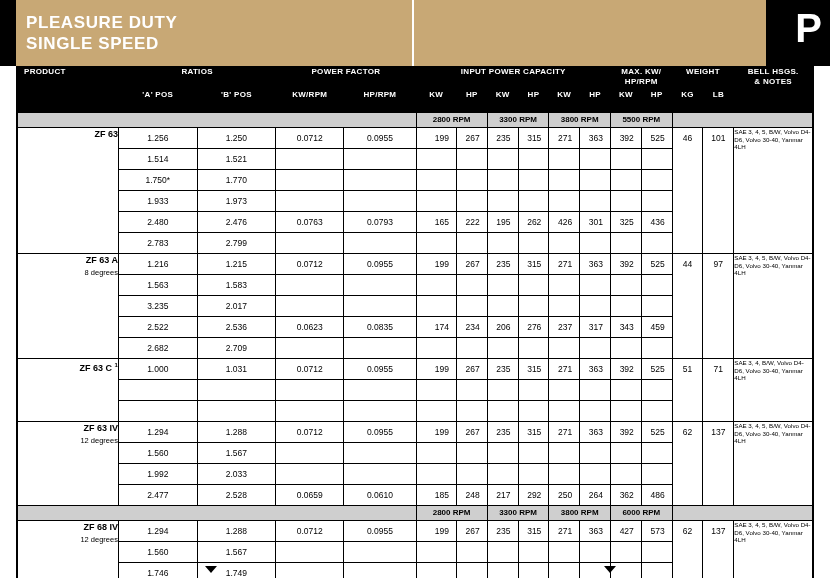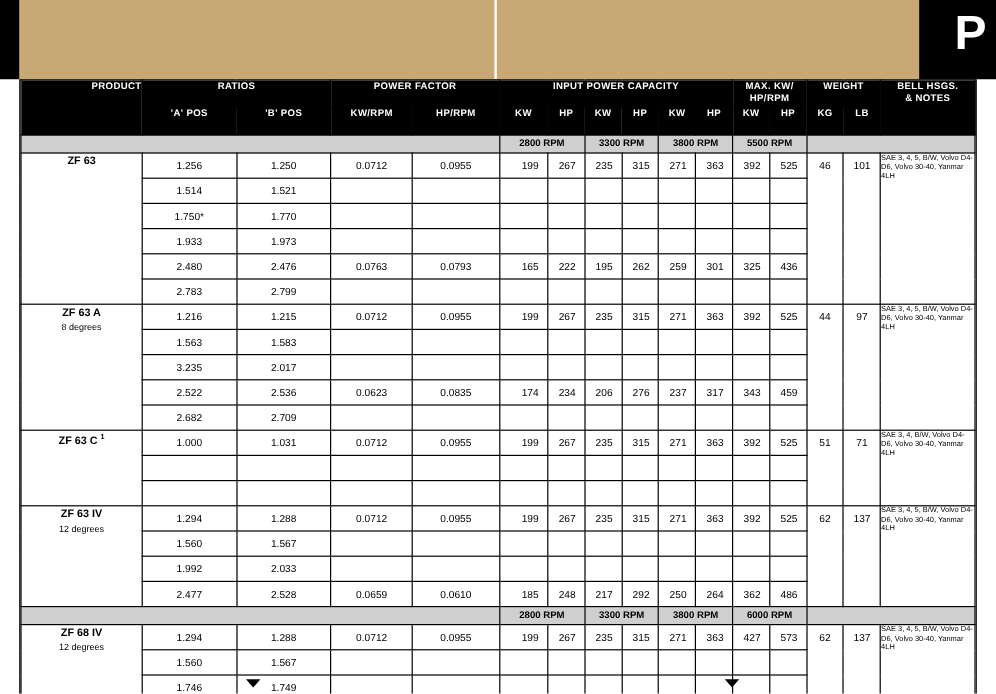--- a/index.html
+++ b/index.html
@@ -92,21 +92,21 @@
     font-size: 8px;
     font-weight: bold;
     text-align: center;
     letter-spacing: 0.3px;
     height: 22px;
     border: 1px solid #000000;
     text-transform: uppercase;
     padding: 0 2px;
   }
   .hdr th.left {
-    text-align: right;
+    text-align: left;
     padding-left: 6px;
     margin-left: 20px;
   }
   .hdr th.two-line { line-height: 10px; }
   
   .rpmrow td {
     background: #cfcfcf;
     font-size: 8px;
     font-weight: bold;
     text-align: center;
@@ -124,21 +124,21 @@
   td.cell {
     height: 20px;
     line-height: 20px;
     font-size: 8.5px;
     color: #000;
     text-align: center;
     background: #ffffff;
   }
   td.cell.num-right { text-align: right; padding-right: 7px; }
   td.prod {
-    text-align: center;
+    text-align: right;
     padding-left: 6px;
     font-weight: bold;
     font-size: 9px;
     vertical-align: top;
     line-height: 12px;
     padding-top: 4px;
   }
   td.prod .sub {
     font-weight: normal;
     font-size: 7.5px;
@@ -169,20 +169,24 @@
     border-top: 7px solid #000;
   }
 </style>
 </head>
 <body>
 
 <div class="page">
 
   <div class="header">
     <div class="header-left-bar"></div>
+    <div class="header-title">
+      <span>PLEASURE DUTY</span>
+      <span>SINGLE SPEED</span>
+    </div>
     <div class="header-divider"></div>
     <div class="header-letter-box">
       <div class="header-letter">P</div>
     </div>
   </div>
 
   <div class="table-wrap">
     <table class="grid">
       <colgroup>
         <col style="width:95px">
@@ -308,21 +312,21 @@
           </tr>
           <tr>
             <td class="cell ">2.480</td>
             <td class="cell ">2.476</td>
             <td class="cell ">0.0763</td>
             <td class="cell ">0.0793</td>
             <td class="cell num-right">165</td>
             <td class="cell num-right">222</td>
             <td class="cell num-right">195</td>
             <td class="cell num-right">262</td>
-            <td class="cell num-right">259</td>
+            <td class="cell num-right">426</td>
             <td class="cell num-right">301</td>
             <td class="cell num-right">325</td>
             <td class="cell num-right">436</td>
           </tr>
           <tr>
             <td class="cell ">2.783</td>
             <td class="cell ">2.799</td>
             <td class="cell " style="border-top: none;"></td>
             <td class="cell " style="border-top: none;"></td>
             <td class="cell num-right" style="border-top: none;"></td>

